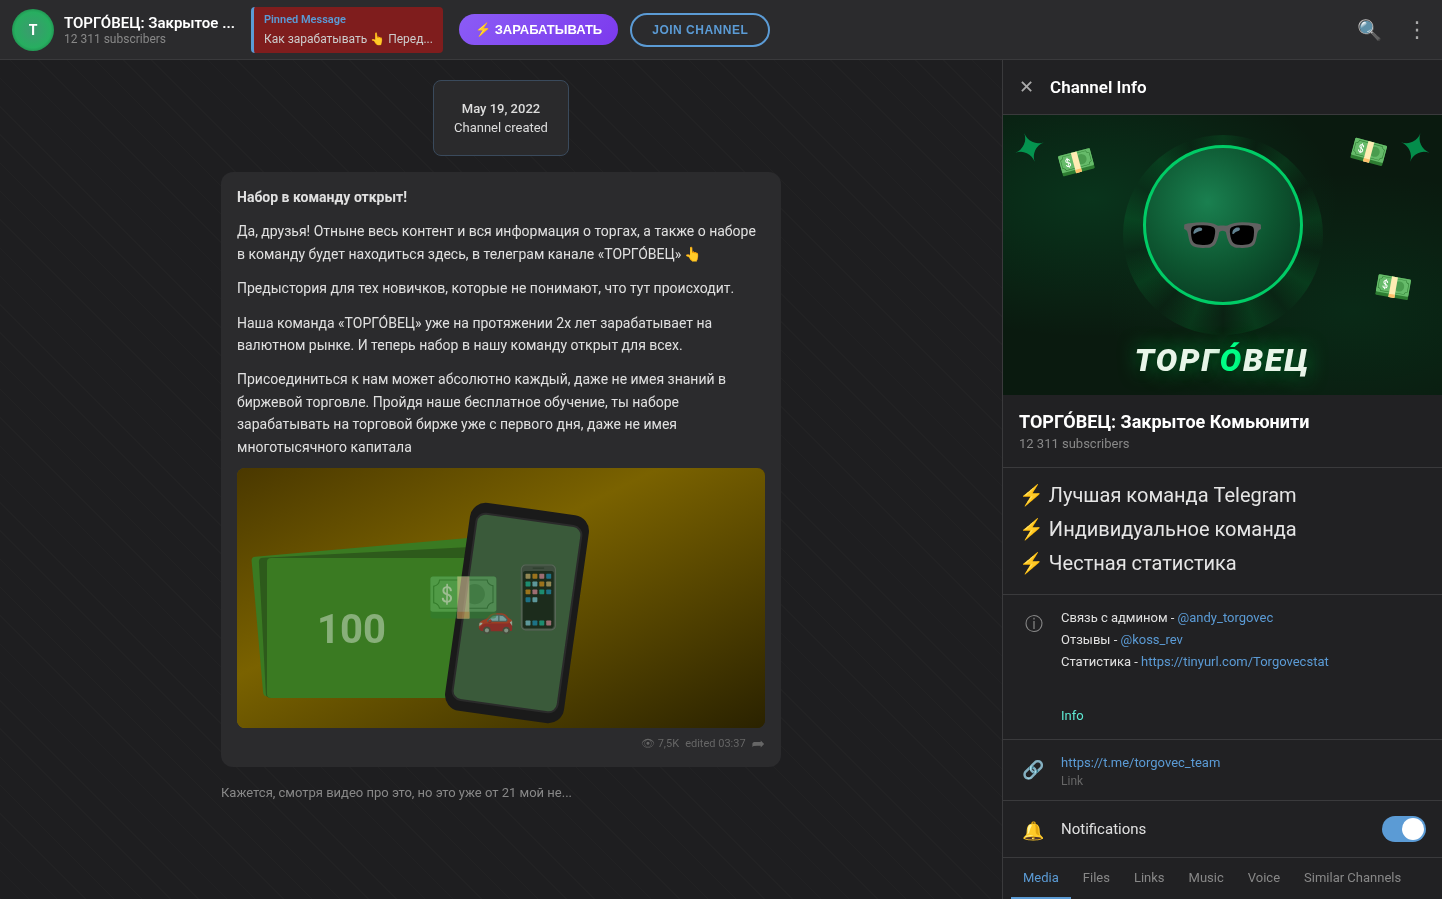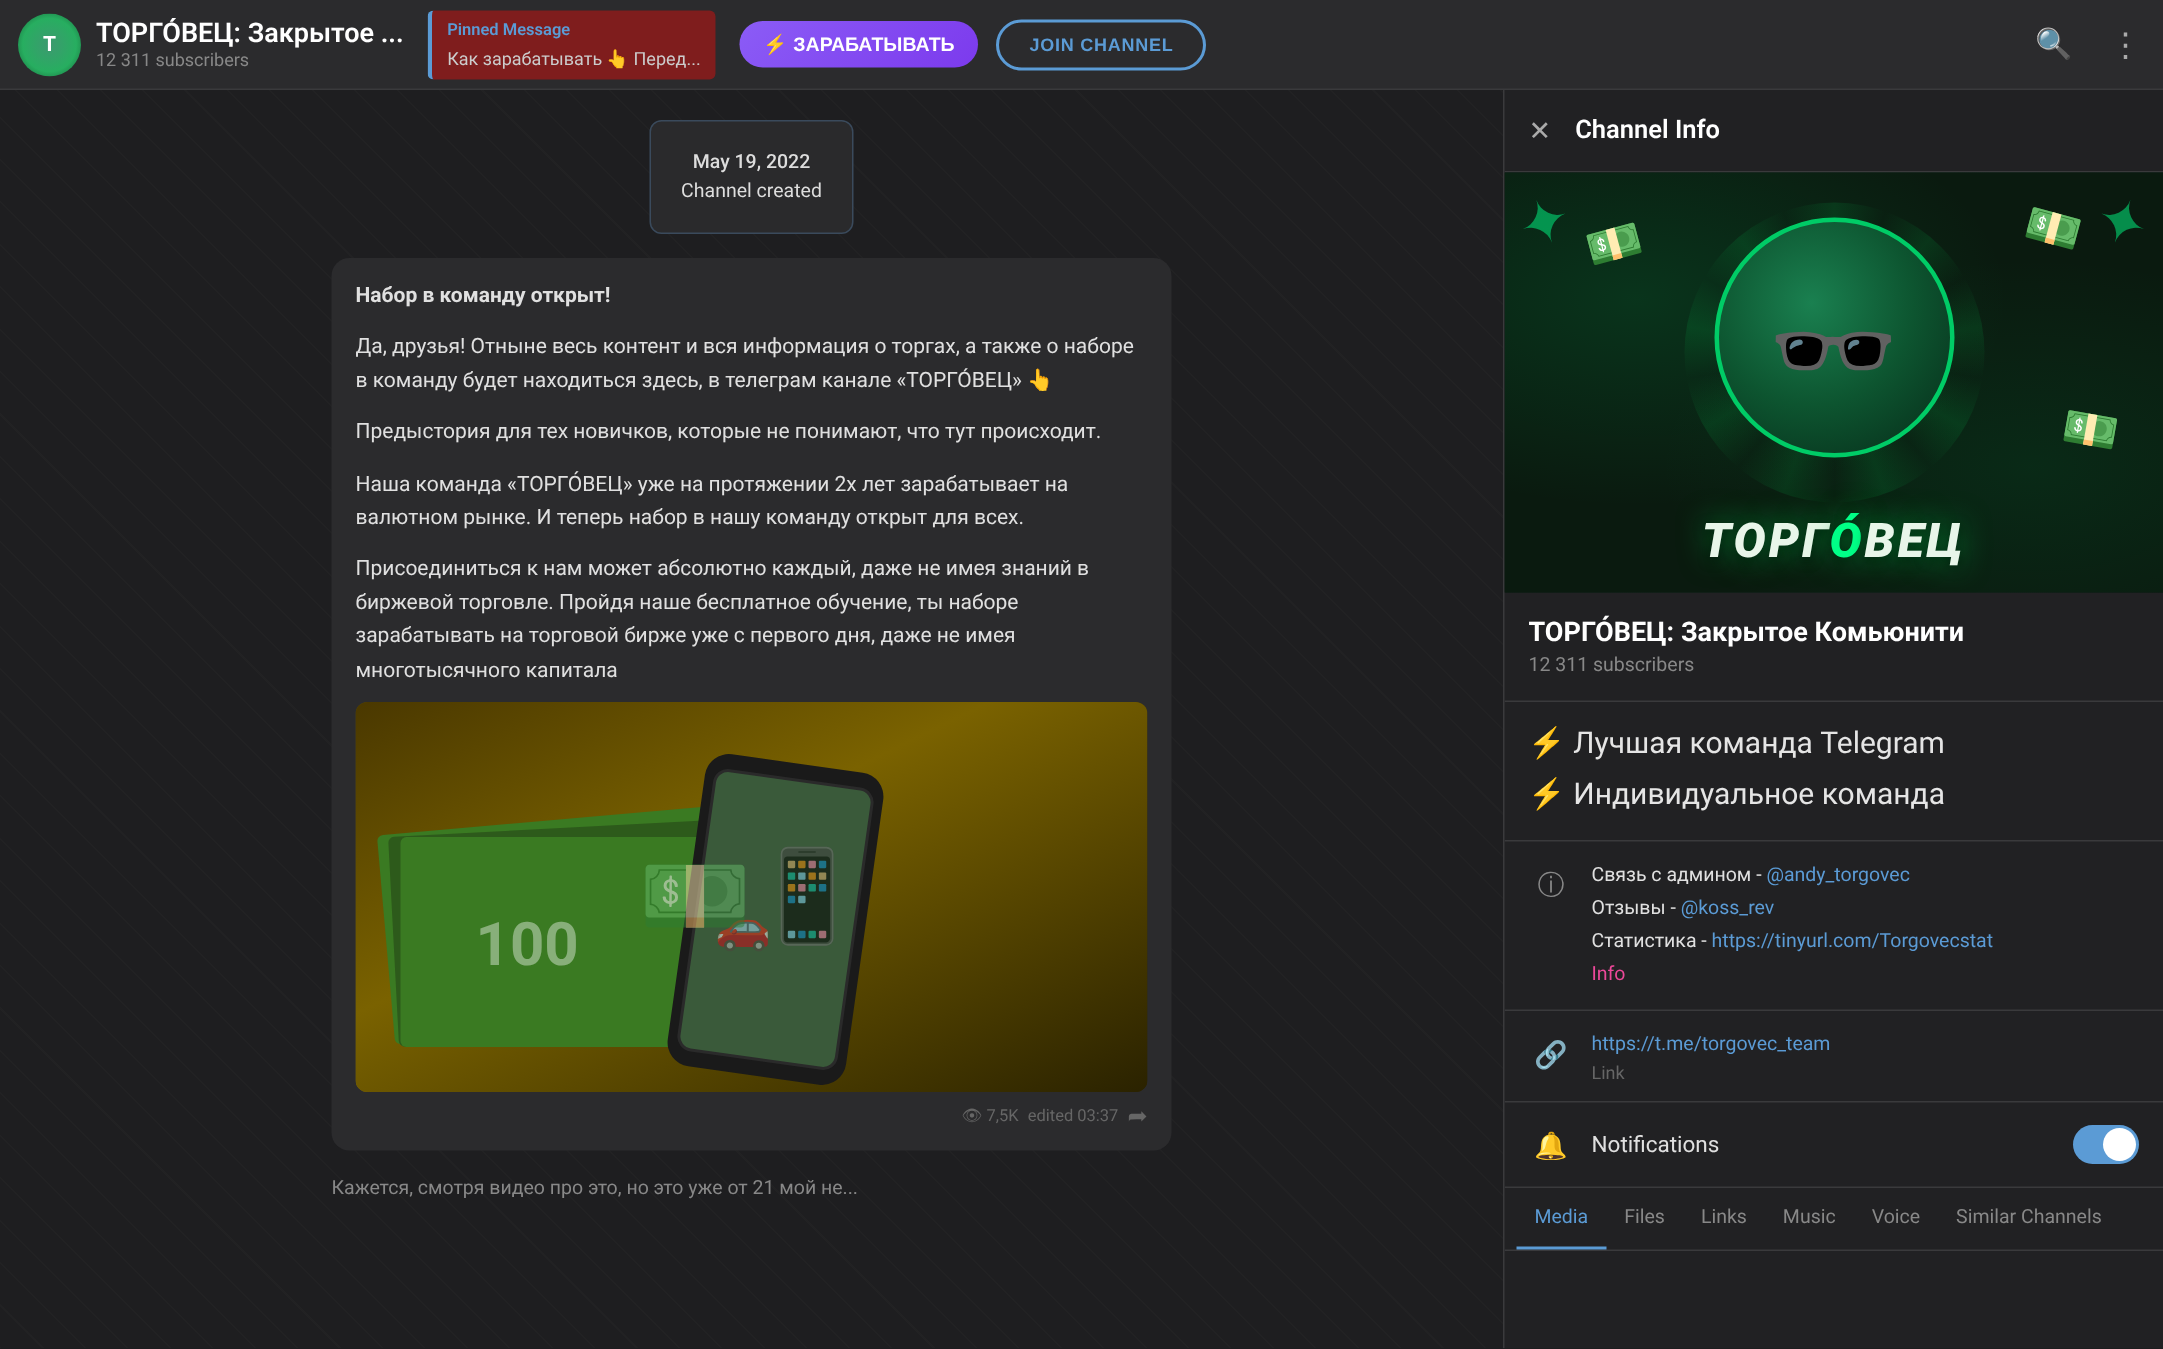--- a/index.html
+++ b/index.html
@@ -37,21 +37,21 @@
       width: 100%; height: 100%;
       background: radial-gradient(circle, #3d9970, #27ae60 60%, #145a32);
       display: flex; align-items: center; justify-content: center;
       font-size: 14px; color: white; font-weight: bold;
     }
     .channel-title-block {
       margin-left: 10px;
       flex-shrink: 0;
     }
     .channel-title-block .name {
-      font-size: 18px; font-weight: 600; color: #ffffff;
+      font-size: 15px; font-weight: 600; color: #ffffff;
       white-space: nowrap; overflow: hidden; text-overflow: ellipsis;
       max-width: 220px;
     }
     .channel-title-block .subs {
       font-size: 12px; color: #888;
     }
     .pinned-message-block {
       display: flex;
       align-items: center;
       margin-left: 16px;
@@ -556,35 +556,38 @@
       <div class="panel-channel-subs">12 311 subscribers</div>
     </div>
 
     <div class="panel-desc-section">
       <div class="desc-item">
         <span class="desc-text">⚡ Лучшая команда Telegram</span>
       </div>
       <div class="desc-item">
         <span class="desc-text">⚡ Индивидуальное команда</span>
       </div>
+      <div class="desc-item">
+        <span class="desc-text">⚡ Честная статистика</span>
+      </div>
     </div>
 
     <div class="panel-contact-section">
       <div class="panel-icon">ⓘ</div>
       <div class="contact-details">
         <div class="contact-line">
           Связь с админом - <span class="contact-link">@andy_torgovec</span>
         </div>
         <div class="contact-line">
           Отзывы - <span class="contact-link">@koss_rev</span>
         </div>
         <div class="contact-line">
           Статистика - <span class="contact-link">https://tinyurl.com/Torgovecstat</span>
         </div>
-        <div class="contact-line" style="color: #ec4899;">Info</div>
+        <div class="contact-line" style="color: #5eead4; margin-top: 32px;">Info</div>
       </div>
     </div>
 
     <div class="panel-link-section">
       <div class="panel-icon">🔗</div>
       <div class="contact-details">
         <div class="contact-line">
           <span class="contact-link">https://t.me/torgovec_team</span>
         </div>
         <span class="contact-sublabel">Link</span>

